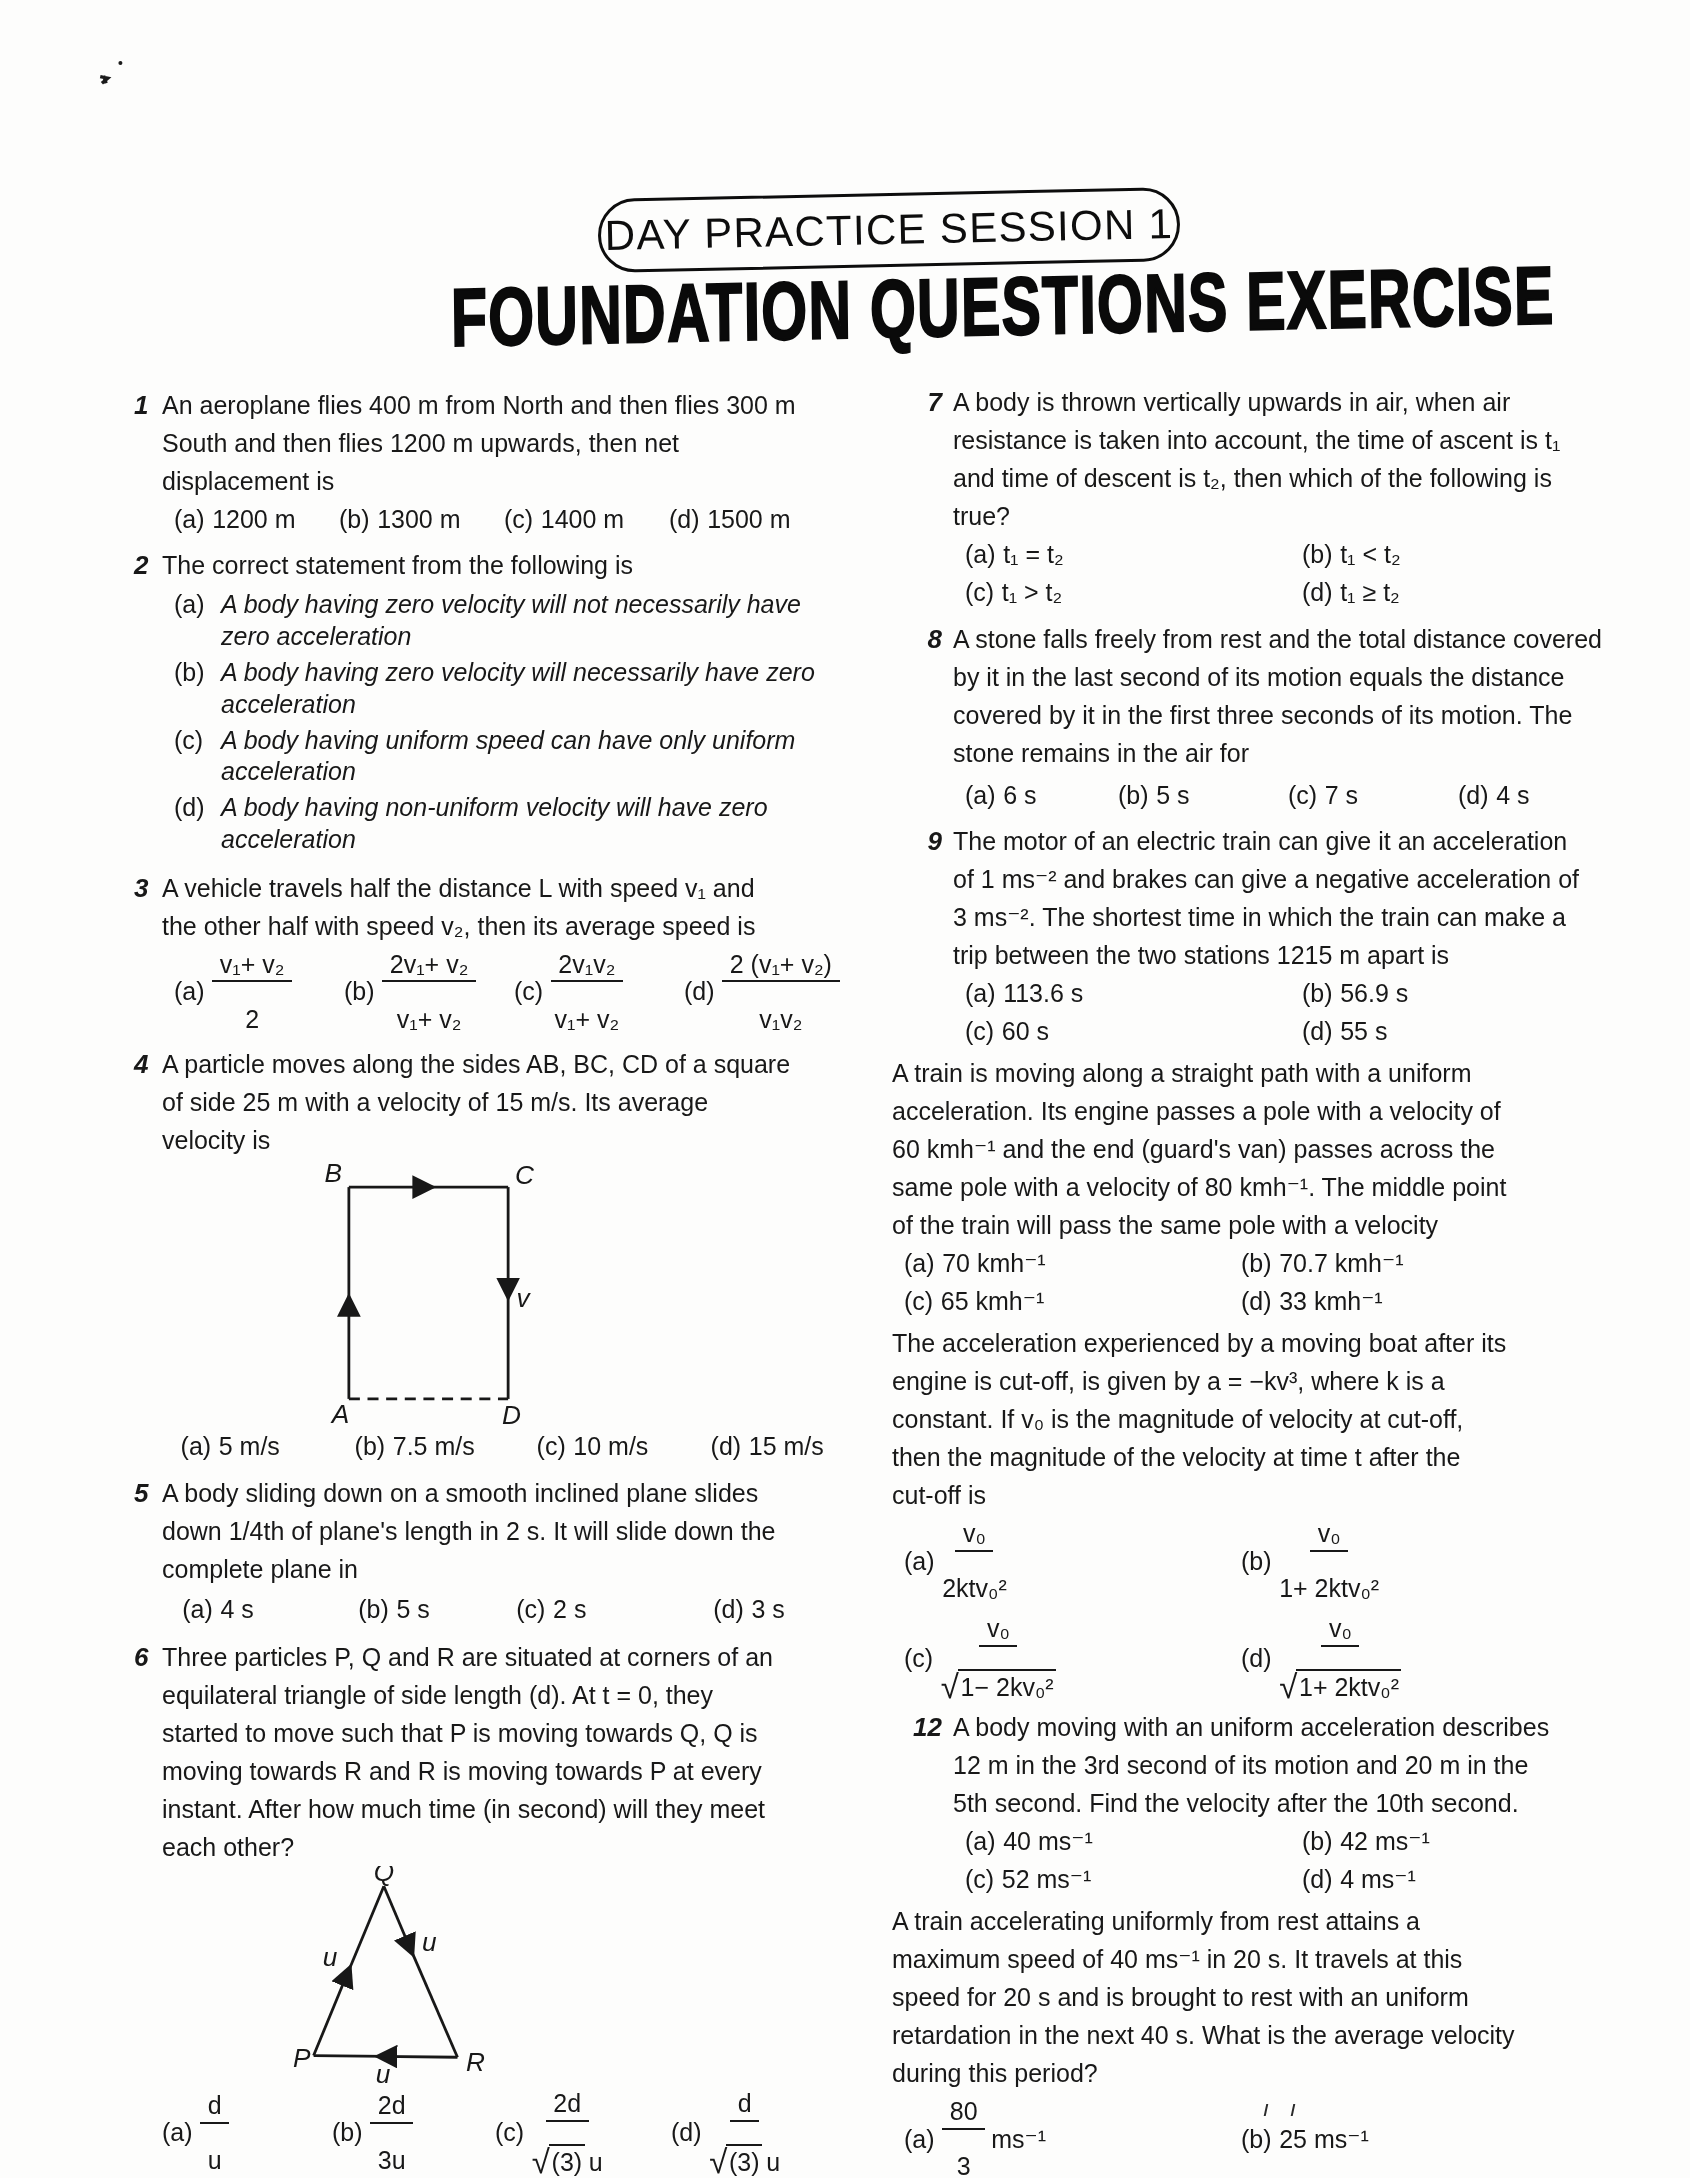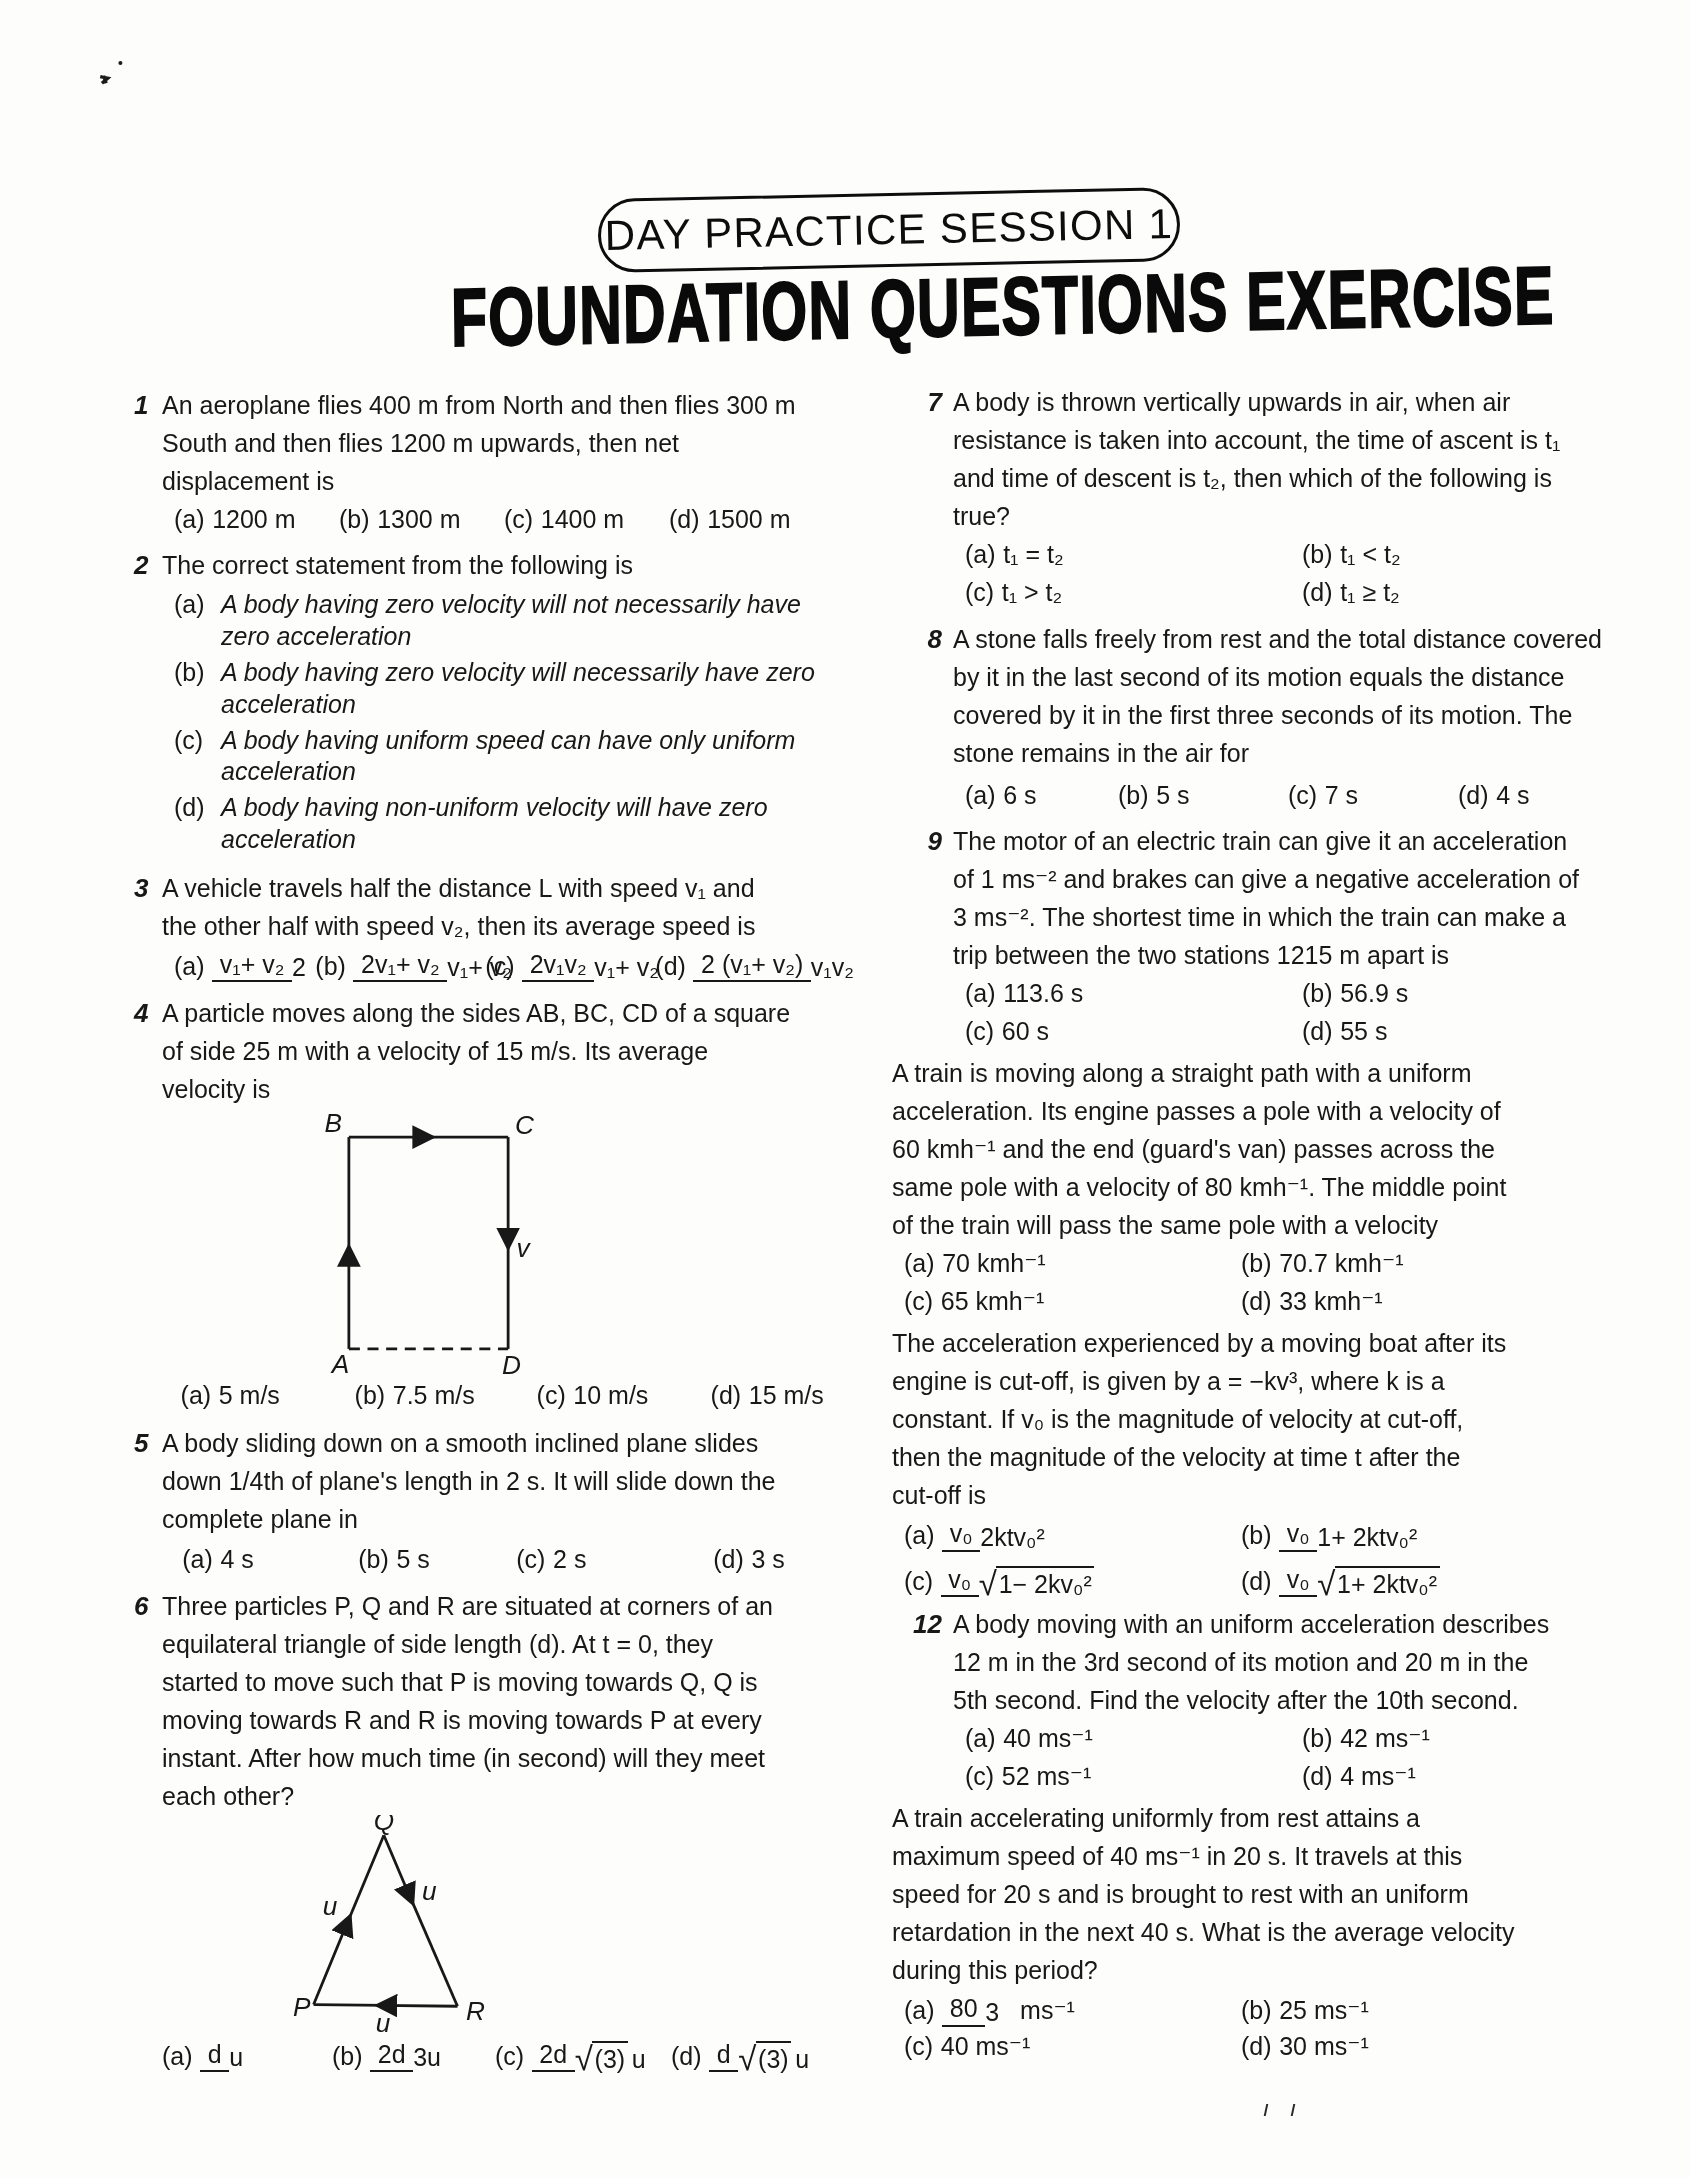--- a/index.html
+++ b/index.html
@@ -28,27 +28,27 @@
   .opt{display:inline-flex;align-items:center;white-space:nowrap;}
   .ol{margin-right:7.6px;}
   .w195{width:165px;}.w205{width:174px;}.w215{width:182px;}.w208{width:176px;}
   .w186{width:158px;}.w232{width:197px;}.w180{width:153px;}.w200{width:170px;}.w192{width:163px;}
   .opts-list{padding-left:12px;}
   .opt2{display:flex;line-height:1.27;margin-bottom:4.2px;}
   .opt2 .ol{flex:0 0 47px;margin:0;}
   .opt2 .ov{flex:1;white-space:pre-line;font-style:italic;}
   .opts-grid{display:grid;grid-template-columns:337px auto;row-gap:5.1px;padding-left:12px;line-height:1.3;}
   
-  .frac{display:inline-flex;align-items:center;text-align:center;line-height:1.12;}
+  .frac{display:inline-flex;flex-direction:column;align-items:center;text-align:center;line-height:1.12;gap:20px;}
   .fnum{padding:0 7.6px 2.5px;border-bottom:2.5px solid #181818;}
   .fden{padding-top:2.5px;display:inline-flex;align-items:flex-end;}
   .rad{font-size:1.32em;line-height:.85;margin-right:-0.8px;}
   .rbody{border-top:2.5px solid #181818;padding:1.7px 2.5px 0;}
   .rafter{margin-left:4.2px;}
-  .after{margin-left:21px;}
+  .after{margin-left:6px;}
   
   .diag{display:block;}
   .sq-svg{margin:1.7px 0 0 151px;}
   .tr-svg{margin:0 0 0 114px;}
   svg .dln{stroke:#181818;stroke-width:3.3;fill:none;}
   svg .ddash{stroke:#181818;stroke-width:3.3;fill:none;stroke-dasharray:13 9;}
   svg .dlab{font-family:"Liberation Sans","DejaVu Sans",sans-serif;font-style:italic;
             font-size:31px;fill:#181818;}
   
   .smudge{position:absolute;left:95px;top:53px;}

